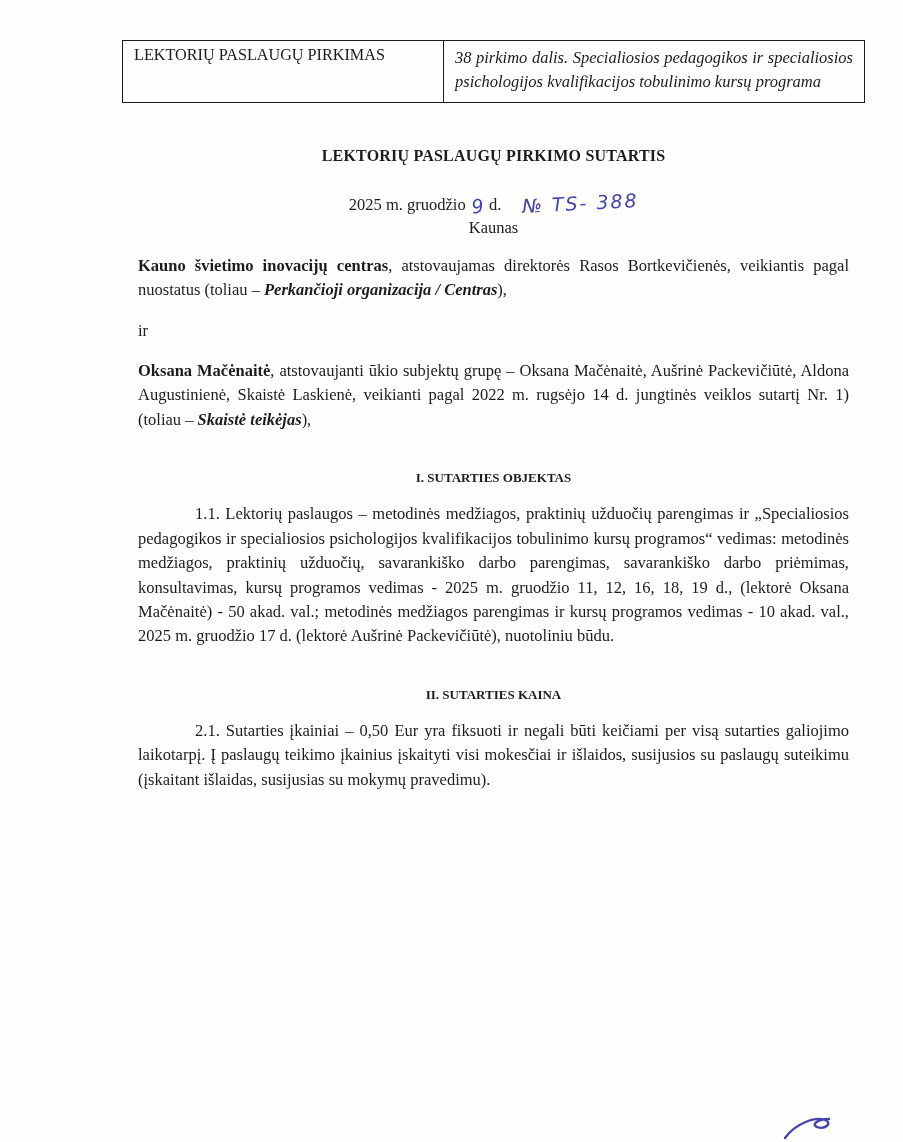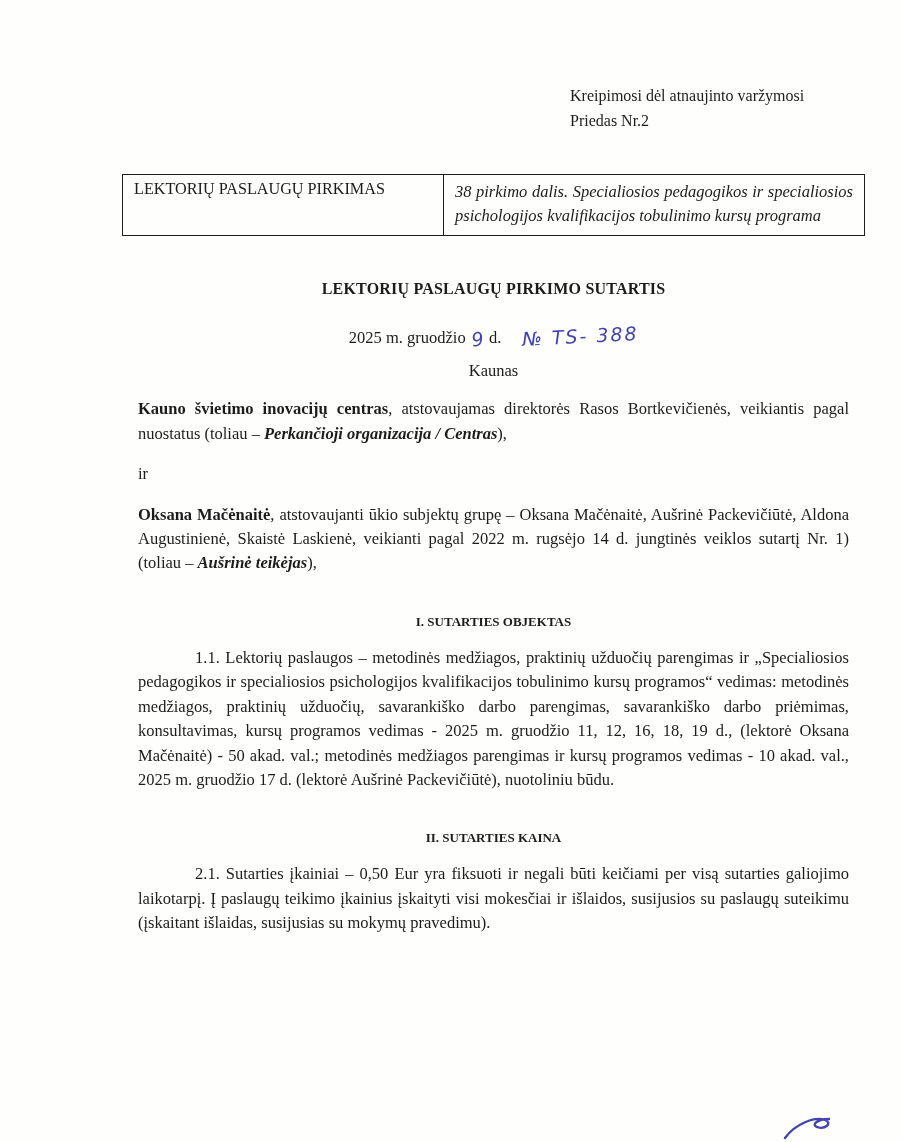--- a/index.html
+++ b/index.html
@@ -56,21 +56,21 @@
     font-weight: bold;
     letter-spacing: 0.2px;
   }
   .date-line {
     margin-top: 27px;
     text-align: center;
     position: relative;
   }
   .city-line {
     text-align: center;
-    margin-top: 13px;
+    margin-top: 3px;
   }
   .handwriting {
     display: inline-block;
     color: #4343b2;
     font-family: "DejaVu Sans", sans-serif;
     font-style: italic;
     font-size: 19px;
   }
   .hw-day {
     transform: rotate(-8deg) translateY(3px);
@@ -109,24 +109,20 @@
     bottom: 2px;
   }
   strong em, em strong { font-weight: bold; font-style: italic; }
 </style>
 </head>
 <body>
 
 <div class="page">
   <div class="content">
 
-    <div class="header-right">
-      <div>Kreipimosi dėl atnaujinto varžymosi</div>
-      <div>Priedas Nr.2</div>
-    </div>
 
     <table class="subject-table">
       <tbody>
           <tr>
         <td class="cell-left">LEKTORIŲ PASLAUGŲ PIRKIMAS</td>
         <td class="cell-right">38 pirkimo dalis. Specialiosios pedagogikos ir specialiosios psichologijos kvalifikacijos tobulinimo kursų programa</td>
       </tr>
     </tbody>
       </table>
 
@@ -137,21 +133,21 @@
       <span class="handwriting hw-day">9</span>
       <span>d.</span>
       <span class="handwriting hw-number">№ TS- 388</span>
     </div>
     <div class="city-line">Kaunas</div>
 
     <p class="body-par party1"><strong>Kauno švietimo inovacijų centras</strong><span>, atstovaujamas direktorės Rasos Bortkevičienės, veikiantis pagal nuostatus (toliau – </span><strong><em>Perkančioji organizacija / Centras</em></strong><span>),</span></p>
 
     <p class="body-par conjunction">ir</p>
 
-    <p class="body-par party2"><strong>Oksana Mačėnaitė</strong><span>, atstovaujanti ūkio subjektų grupę – Oksana Mačėnaitė, Aušrinė Packevičiūtė, Aldona Augustinienė, Skaistė Laskienė, veikianti pagal 2022 m. rugsėjo 14 d. jungtinės veiklos sutartį Nr. 1) (toliau – </span><strong><em>Aušrinė teikėjas</em></strong><span>),</span></p>
+    <p class="body-par party2"><strong>Oksana Mačėnaitė</strong><span>, atstovaujanti ūkio subjektų grupę – Oksana Mačėnaitė, Aušrinė Packevičiūtė, Aldona Augustinienė, Skaistė Laskienė, veikianti pagal 2022 m. rugsėjo 14 d. jungtinės veiklos sutartį Nr. 1) (toliau – </span><strong><em>Skaistė teikėjas</em></strong><span>),</span></p>
 
     <h2 class="section-heading">I. SUTARTIES OBJEKTAS</h2>
 
     <p class="body-par indent-par par-1-1">1.1. Lektorių paslaugos – metodinės medžiagos, praktinių užduočių parengimas ir „Specialiosios pedagogikos ir specialiosios psichologijos kvalifikacijos tobulinimo kursų programos“ vedimas: metodinės medžiagos, praktinių užduočių, savarankiško darbo parengimas, savarankiško darbo priėmimas, konsultavimas, kursų programos vedimas - 2025 m. gruodžio 11, 12, 16, 18, 19 d., (lektorė Oksana Mačėnaitė) - 50 akad. val.; metodinės medžiagos parengimas ir kursų programos vedimas - 10 akad. val., 2025 m. gruodžio 17 d. (lektorė Aušrinė Packevičiūtė), nuotoliniu būdu.</p>
 
     <h2 class="section-heading">II. SUTARTIES KAINA</h2>
 
     <p class="body-par indent-par par-2-1">2.1. Sutarties įkainiai – 0,50 Eur yra fiksuoti ir negali būti keičiami per visą sutarties galiojimo laikotarpį. Į paslaugų teikimo įkainius įskaityti visi mokesčiai ir išlaidos, susijusios su paslaugų suteikimu (įskaitant išlaidas, susijusias su mokymų pravedimu).</p>
 
   </div>

